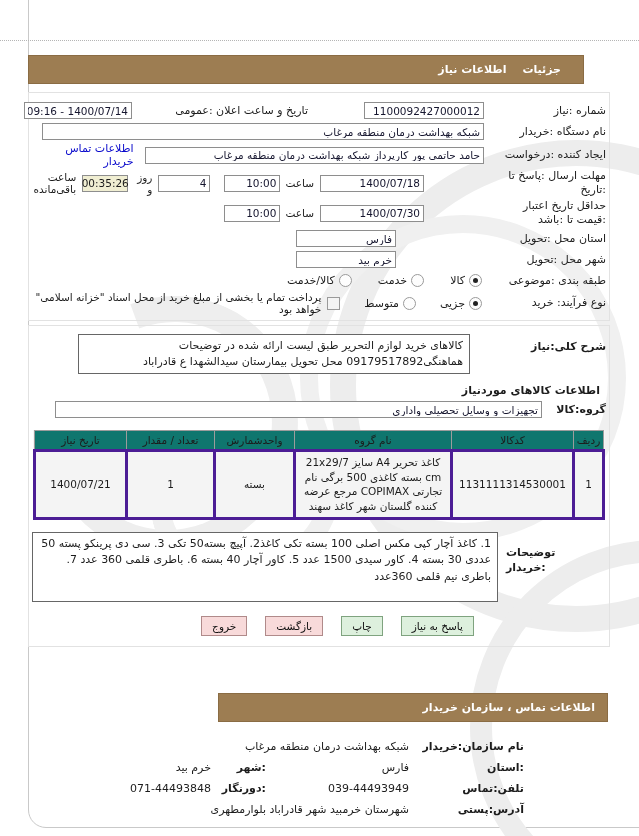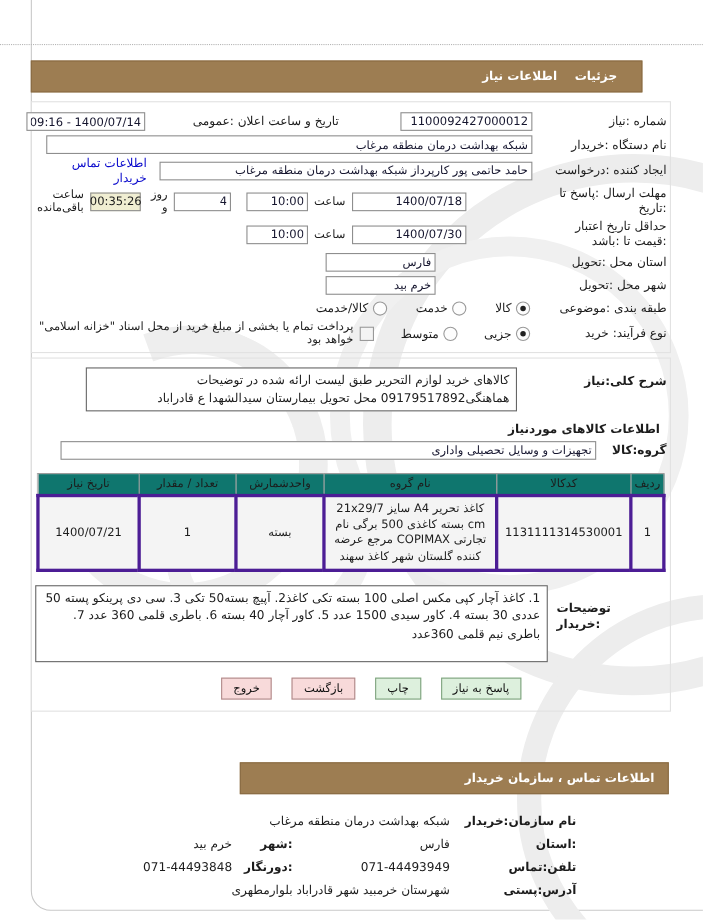--- a/index.html
+++ b/index.html
@@ -267,21 +267,21 @@
       <span class="cval w-v1w">شبکه بهداشت درمان منطقه مرغاب</span>
     </div>
     <div class="crow">
       <span class="clbl w-l1">:استان</span>
       <span class="cval w-v1">فارس</span>
       <span class="clbl w-l2">:شهر</span>
       <span class="cval w-v2">خرم بید</span>
     </div>
     <div class="crow">
       <span class="clbl w-l1">تلفن:تماس</span>
-      <span class="cval w-v1 num">071-44493949</span>
+      <span class="cval w-v1 num">039-44493949</span>
       <span class="clbl w-l2">:دورنگار</span>
       <span class="cval w-v2 num">071-44493848</span>
     </div>
     <div class="crow">
       <span class="clbl w-l1">آدرس:پستی</span>
       <span class="cval w-v1w">شهرستان خرمبید شهر قادراباد بلوارمطهری</span>
     </div>
 
   </div>
 

